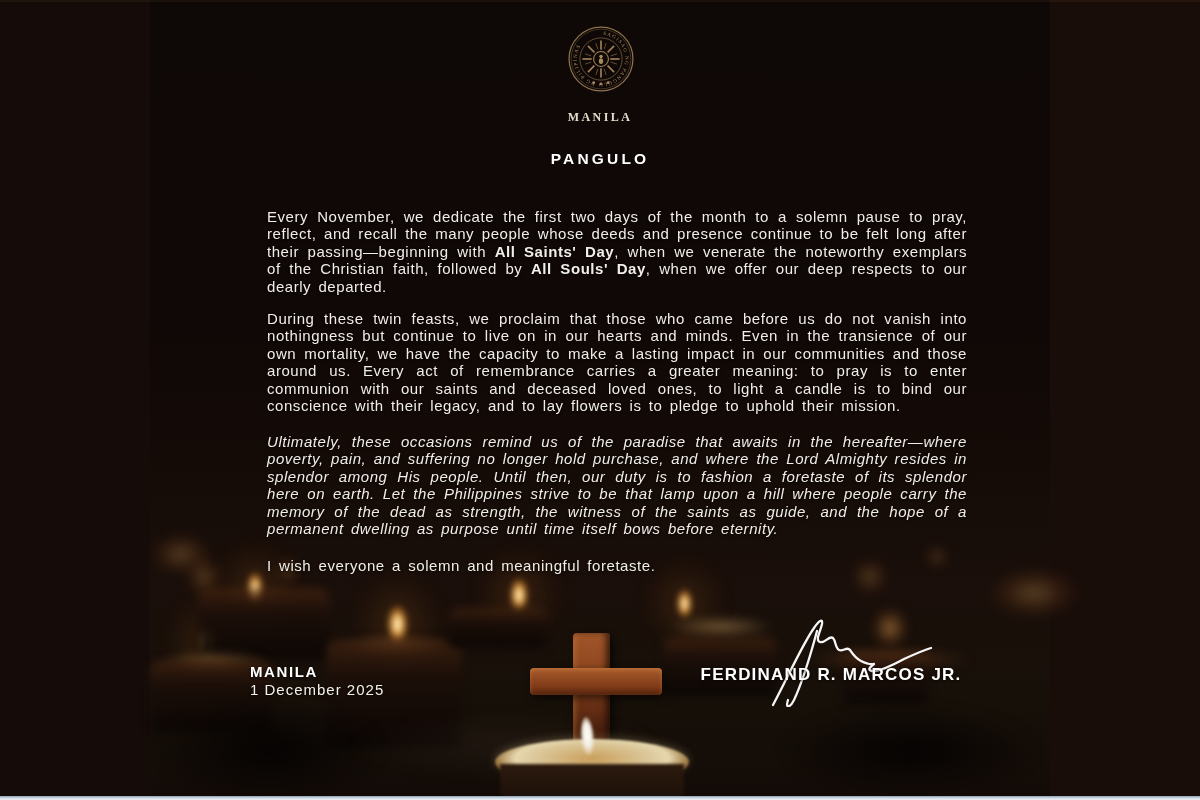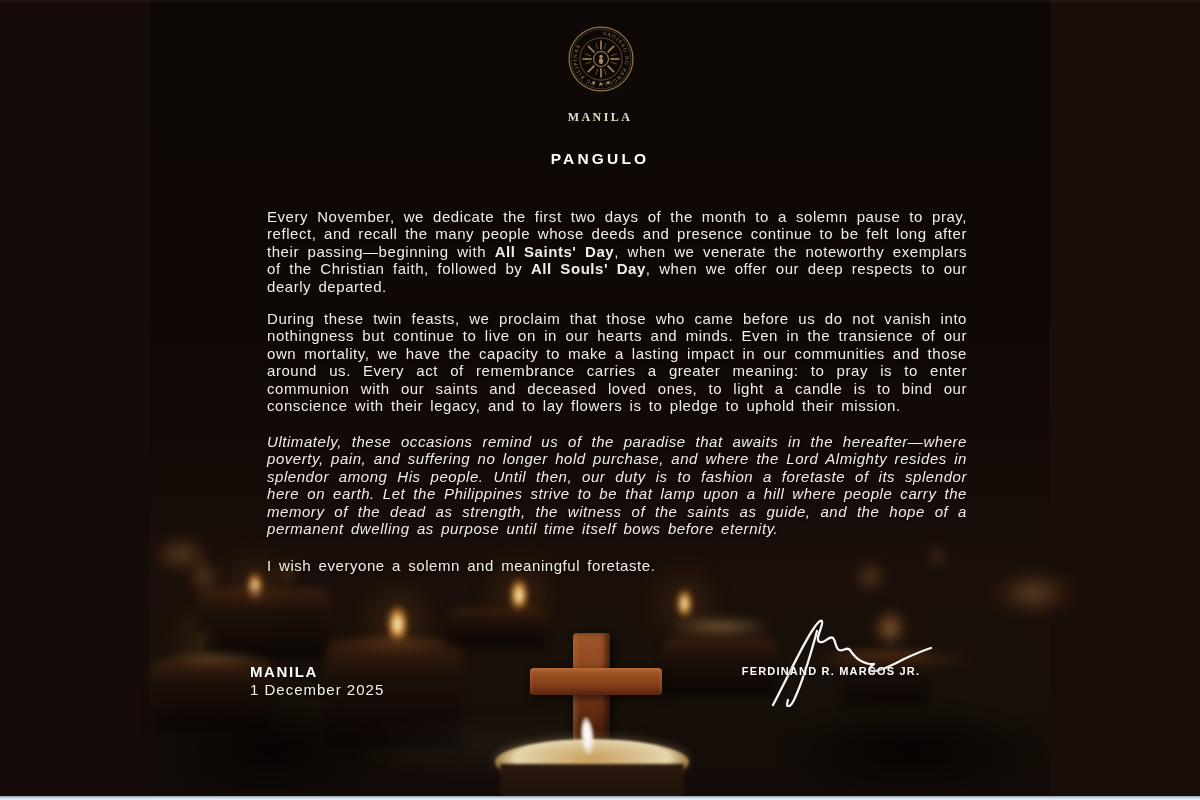--- a/index.html
+++ b/index.html
@@ -91,21 +91,21 @@
   .msg-title{left:0;top:150px;width:1200px;text-align:center;color:#ffffff;font-size:15.5px;font-weight:bold;letter-spacing:3.2px;}
   .para{
     left:250px;width:700px;margin:17px;text-align:justify;
     color:#f1ede7;font-size:15px;line-height:17.4px;letter-spacing:.55px;word-spacing:2.6px;
     text-shadow:0 1px 3px rgba(0,0,0,.7);
   }
   .para b{font-weight:bold;}
   .p0{top:191px;} .p1{top:293px;} .p2{top:416px;font-style:italic;} .p3{top:540px;}
   .signoff-place{left:250px;top:663px;color:#fff;font-size:15px;font-weight:bold;letter-spacing:1.6px;text-shadow:0 1px 3px rgba(0,0,0,.7);}
   .signoff-date{left:250px;top:681px;color:#f4f1ec;font-size:15px;letter-spacing:1px;text-shadow:0 1px 3px rgba(0,0,0,.7);}
-  .sign-name{left:695px;top:665px;width:272px;text-align:center;color:#fff;font-size:11px;font-weight:bold;letter-spacing:1.2px;text-shadow:0 1px 3px rgba(0,0,0,.7);}
+  .sign-name{left:695px;top:665px;width:272px;text-align:center;color:#fff;font-size:17px;font-weight:bold;letter-spacing:1.2px;text-shadow:0 1px 3px rgba(0,0,0,.7);}
   .sign-svg{left:757px;top:607px;width:215px;height:100px;}
   .bottom-strip{
     position:absolute;left:0;top:796px;width:1200px;height:4px;z-index:6;
     background:linear-gradient(180deg,#8599ae 0%,#cdd8e2 45%,#eef3f8 100%);
   }
 </style>
 </head>
 <body>
 
 <div class="stage">

